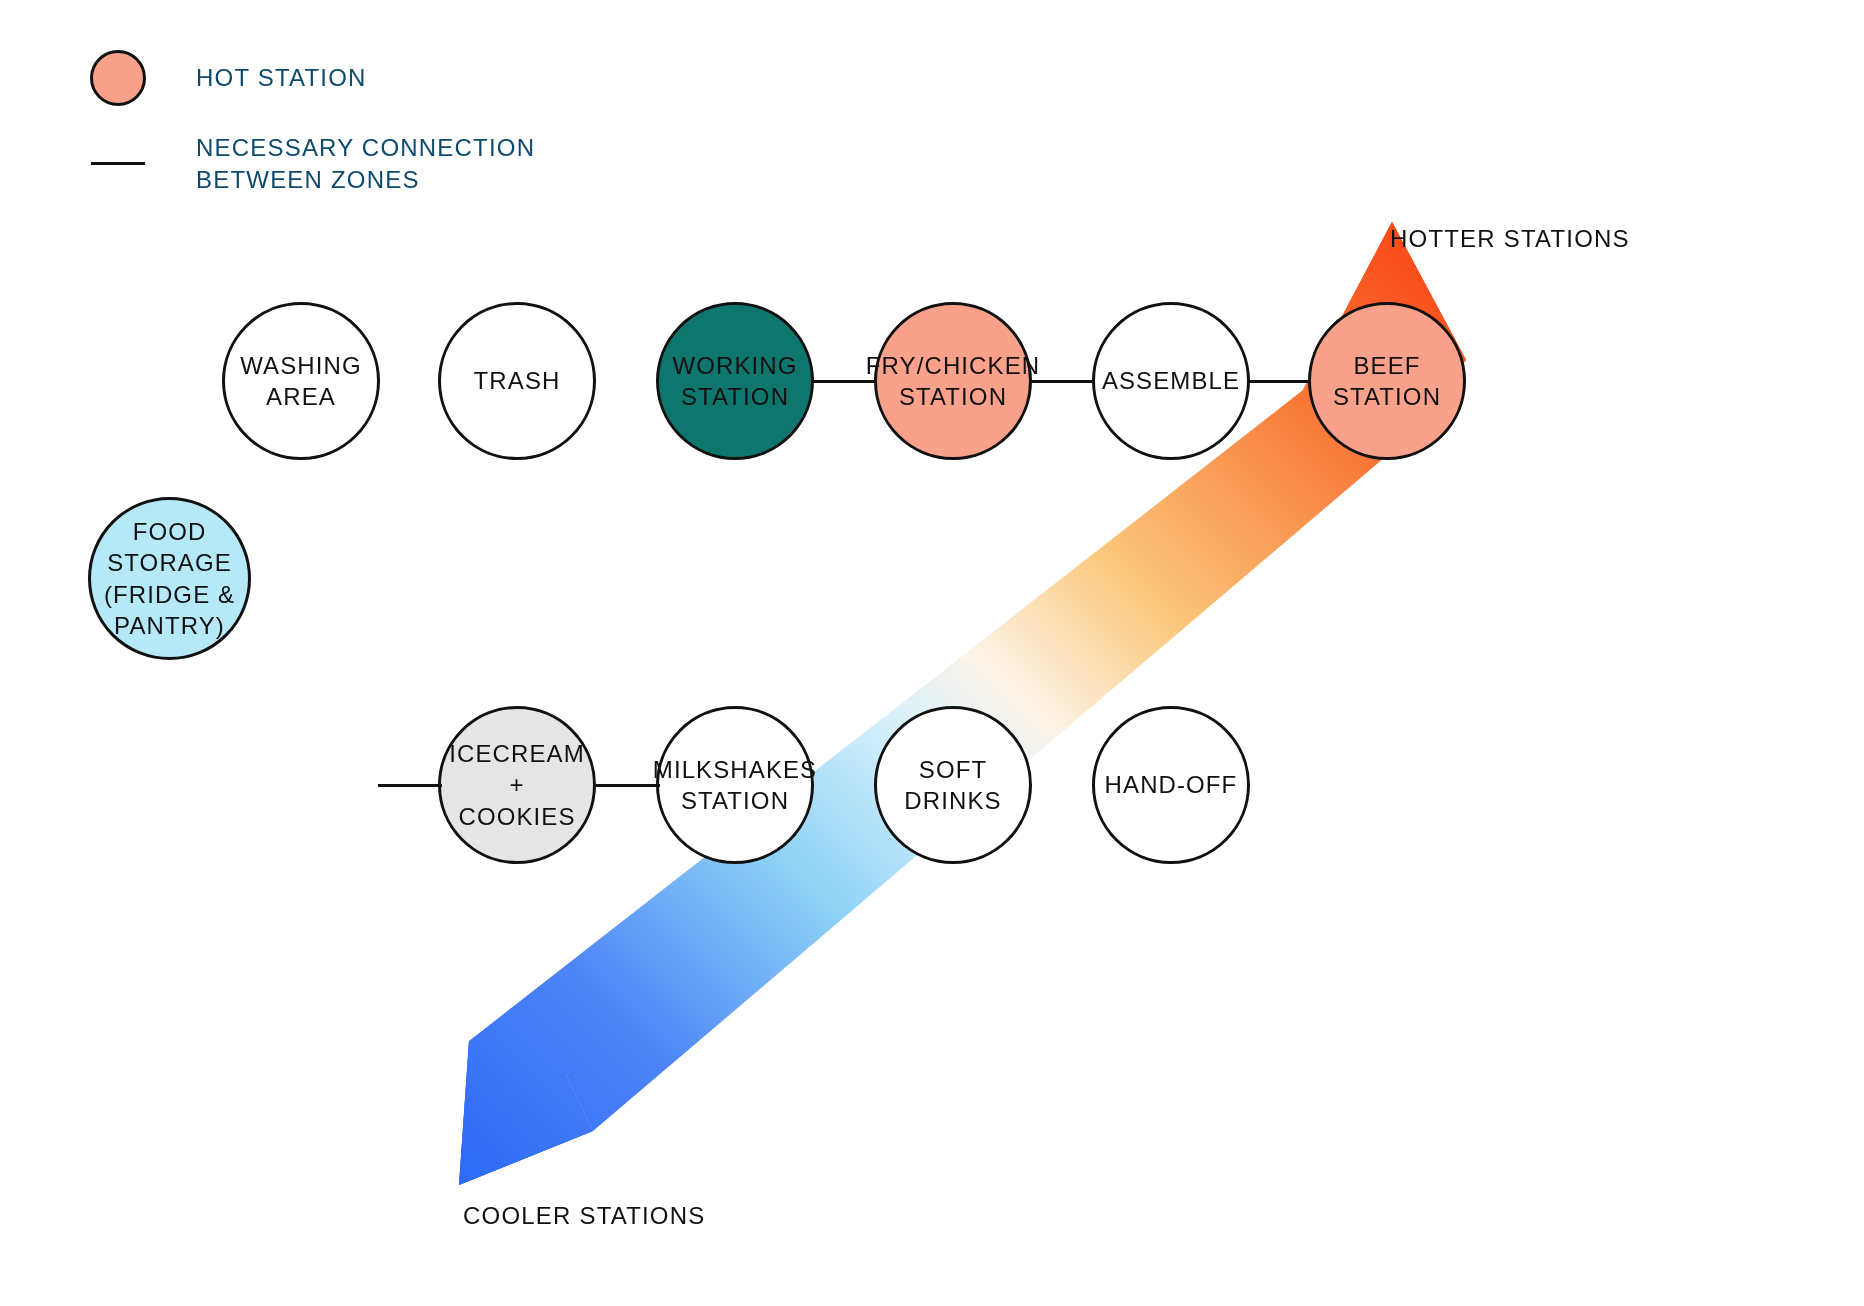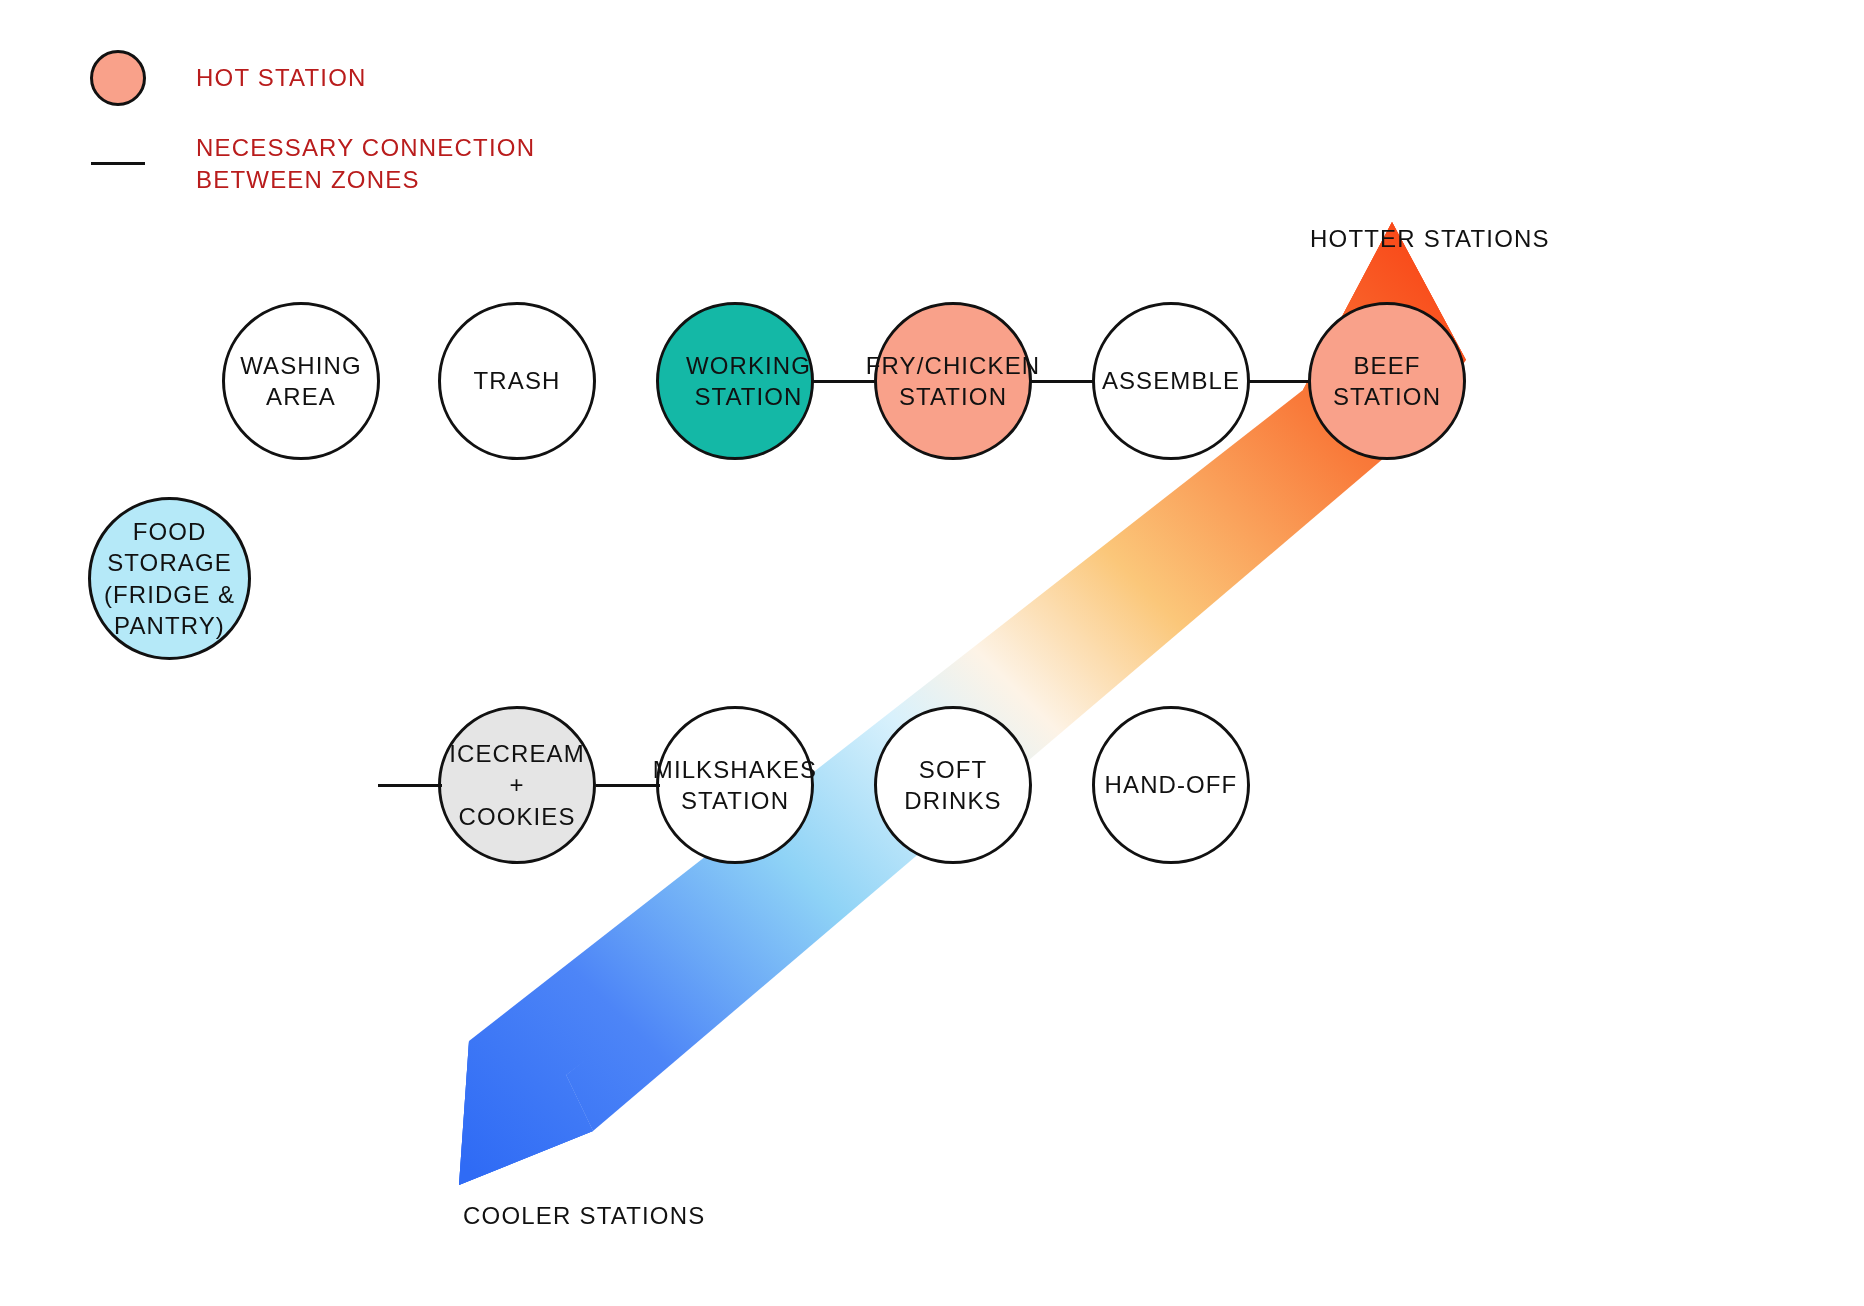--- a/index.html
+++ b/index.html
@@ -51,21 +51,21 @@
     justify-content: center;
   }
   .legend-line {
     width: 54px;
     height: 3px;
     background: #111111;
   }
   .legend-label {
     font-size: 24px;
     letter-spacing: 1.2px;
-    color: #b91c1c;
+    color: #0c4a6e;
     line-height: 1.32;
     white-space: pre-line;
   }
 
   
   .node {
     position: absolute;
     border-radius: 50%;
     border: 3px solid #111111;
     box-sizing: border-box;
@@ -188,21 +188,21 @@
   <div class="connector" style="left:378px; top:784px; width:64px;"></div>
   <div class="connector" style="left:596px; top:784px; width:64px;"></div>
 
   <div class="node" style="left:222px; top:302px; width:158px; height:158px; background:#FFFFFF;">
     <span class="node-label">WASHING
 AREA</span>
   </div>
   <div class="node" style="left:438px; top:302px; width:158px; height:158px; background:#FFFFFF;">
     <span class="node-label">TRASH</span>
   </div>
-  <div class="node" style="left:656px; top:302px; width:158px; height:158px; background:#14b8a6;justify-content:flex-end;">
+  <div class="node" style="left:656px; top:302px; width:158px; height:158px; background:#0f766e;">
     <span class="node-label">WORKING
 STATION</span>
   </div>
   <div class="node" style="left:874px; top:302px; width:158px; height:158px; background:#F9A18A;">
     <span class="node-label">FRY/CHICKEN
 STATION</span>
   </div>
   <div class="node" style="left:1092px; top:302px; width:158px; height:158px; background:#FFFFFF;">
     <span class="node-label">ASSEMBLE</span>
   </div>
@@ -225,16 +225,16 @@
     <span class="node-label">MILKSHAKES
 STATION</span>
   </div>
   <div class="node" style="left:874px; top:706px; width:158px; height:158px; background:#FFFFFF;">
     <span class="node-label">SOFT DRINKS</span>
   </div>
   <div class="node" style="left:1092px; top:706px; width:158px; height:158px; background:#FFFFFF;">
     <span class="node-label">HAND-OFF</span>
   </div>
 
-  <div class="arrow-label" style="left:1310px; top:225px;">HOTTER STATIONS</div>
+  <div class="arrow-label" style="left:1390px; top:225px;">HOTTER STATIONS</div>
   <div class="arrow-label" style="left:463px; top:1202px;">COOLER STATIONS</div>
 
 </div>
 
 </body></html>

